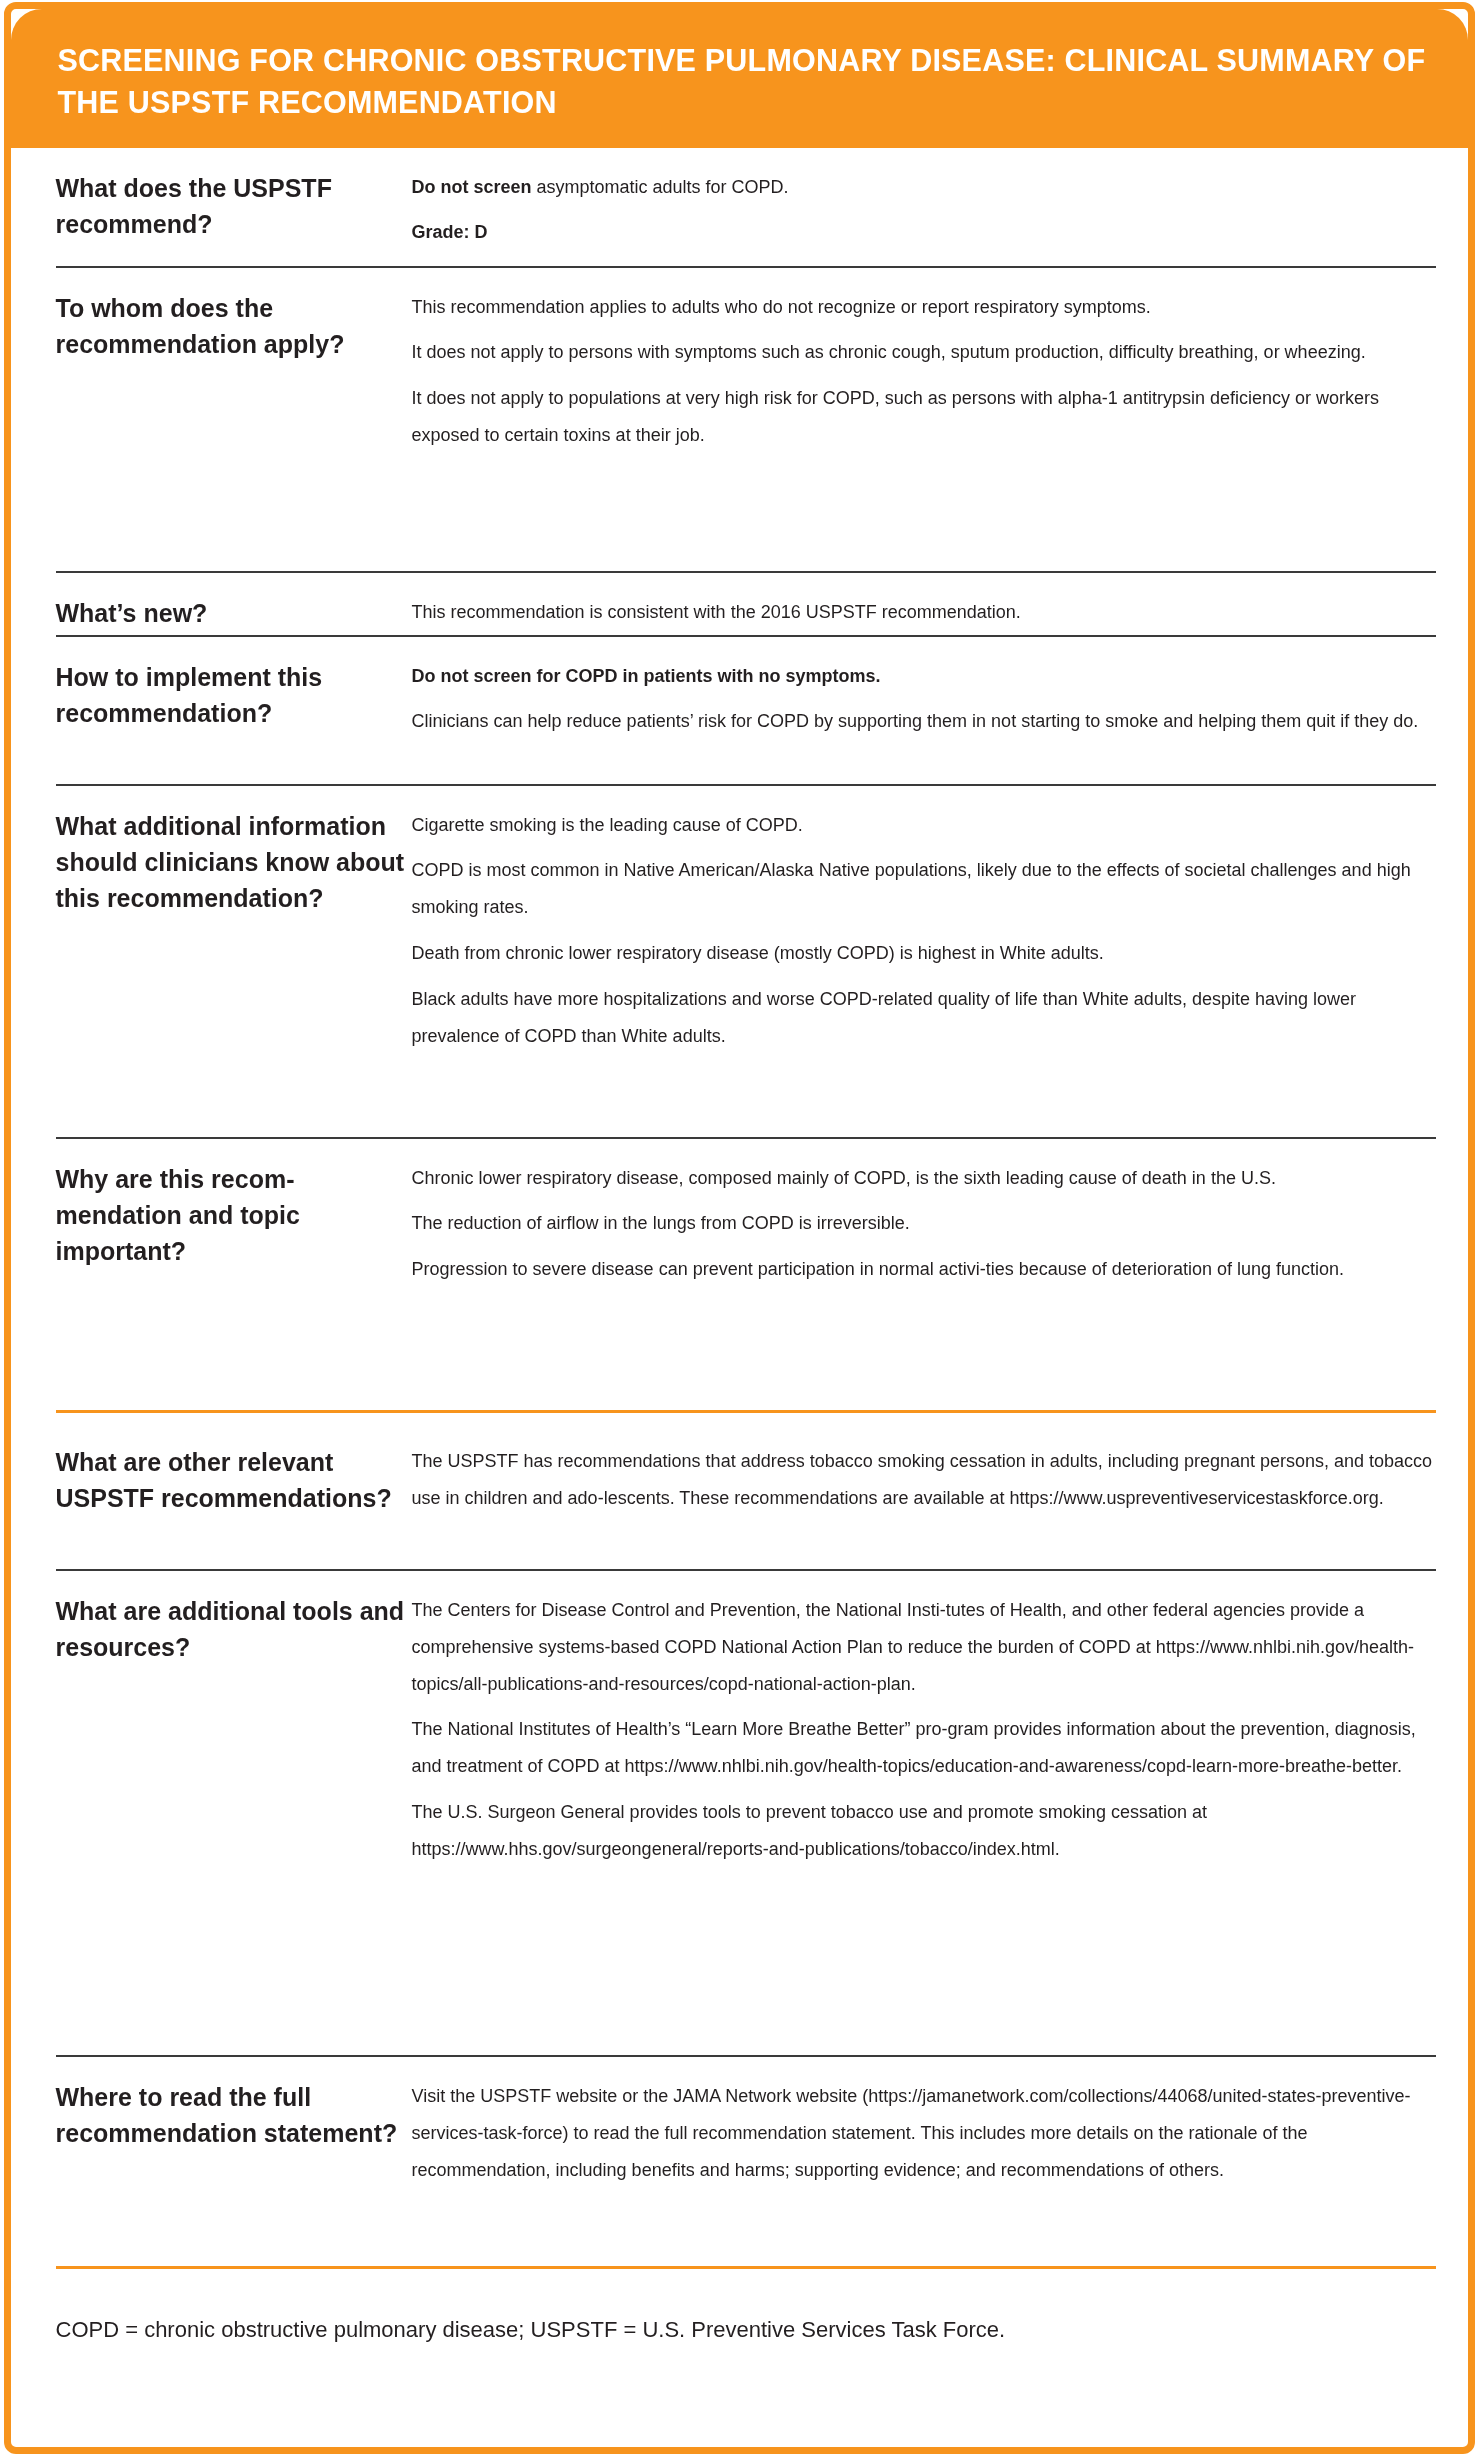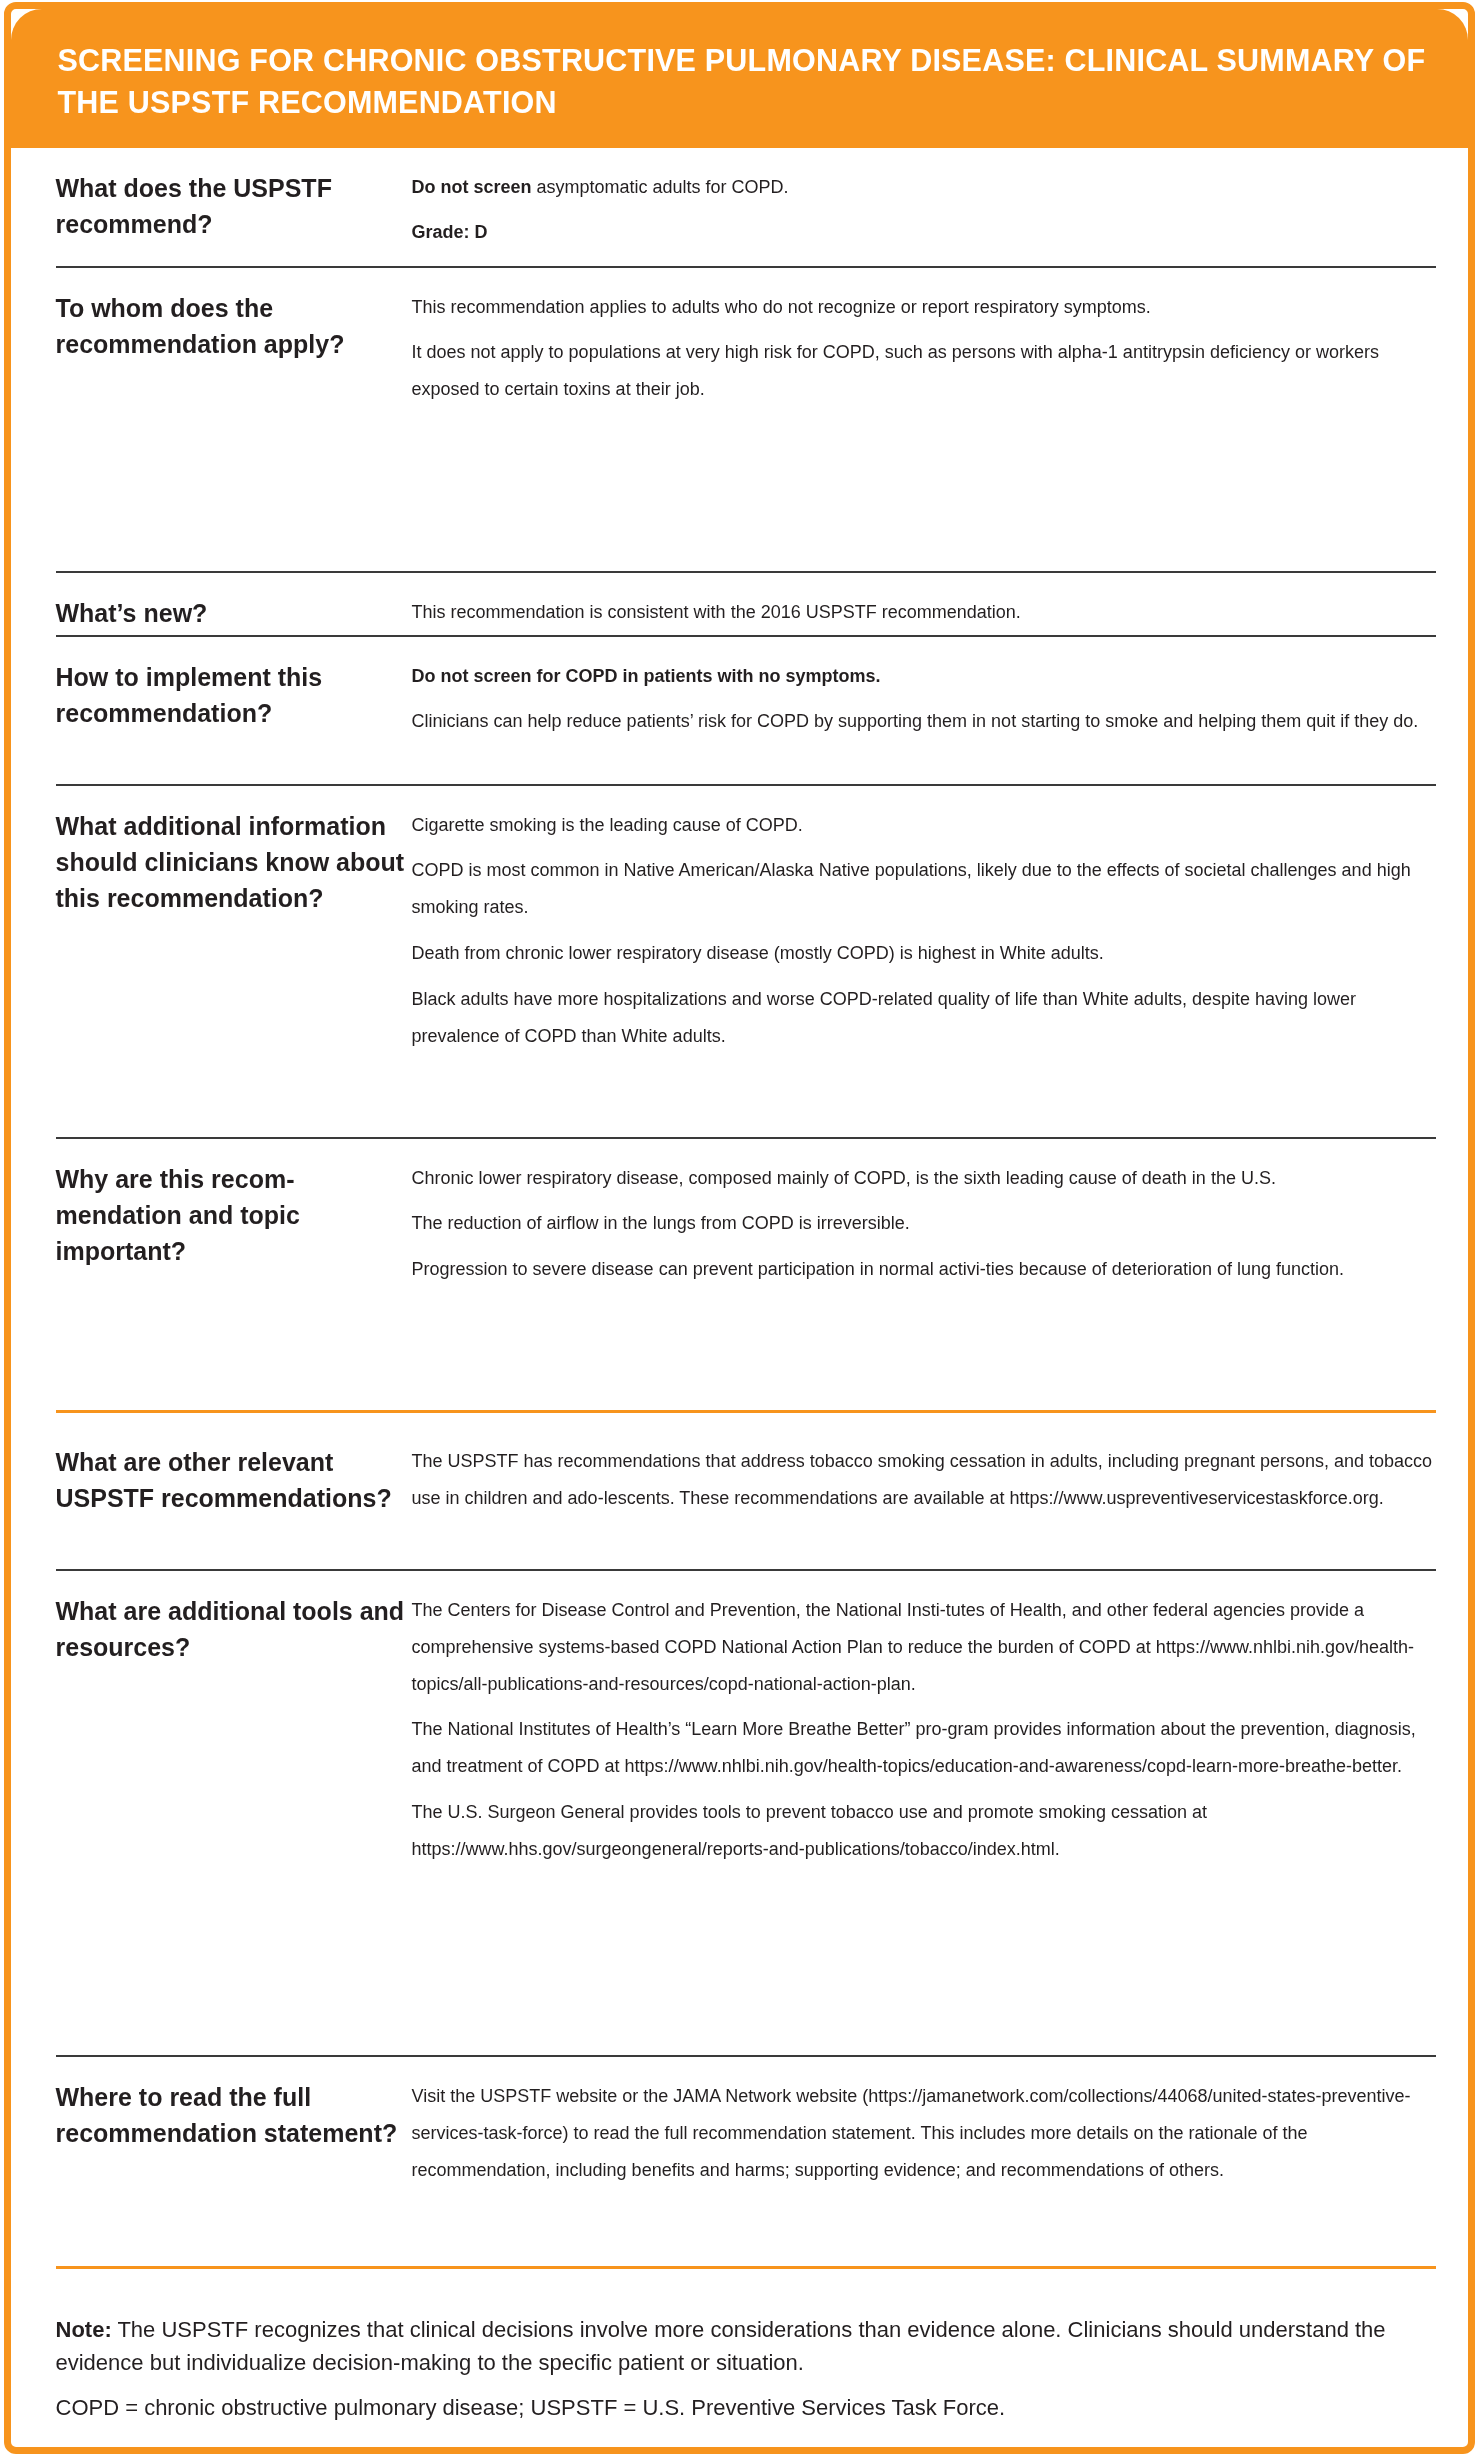--- a/index.html
+++ b/index.html
@@ -43,20 +43,21 @@
       <div class="a">
         <p><b>Do not screen</b><span> asymptomatic adults for COPD.</span></p>
         <p><b>Grade: D</b></p>
       </div>
     </div>
 
     <div class="row" style="height:305px;">
       <div class="q">To whom does the recommendation apply?</div>
       <div class="a">
         <p>This recommendation applies to adults who do not recognize or report respiratory symptoms.</p>
+        <p>It does not apply to persons with symptoms such as chronic cough, sputum production, difficulty breathing, or wheezing.</p>
         <p>It does not apply to populations at very high risk for COPD, such as persons with alpha-1 antitrypsin deficiency or workers exposed to certain toxins at their job.</p>
       </div>
     </div>
 
     <div class="row" style="height:64px;">
       <div class="q">What’s new?</div>
       <div class="a">
         <p>This recommendation is consistent with the 2016 USPSTF recommendation.</p>
       </div>
     </div>
@@ -106,17 +107,16 @@
 
     <div class="row orange-bottom" style="height:212px;">
       <div class="q">Where to read the full recommendation statement?</div>
       <div class="a">
         <p>Visit the USPSTF website or the JAMA Network website (https://jamanetwork.com/collections/44068/united-states-preventive-services-task-force) to read the full recommendation statement. This includes more details on the rationale of the recommendation, including benefits and harms; supporting evidence; and recommendations of others.</p>
       </div>
     </div>
   </div>
 
   <div class="note">
-    <p><b>Note:</b><span> The USPSTF recognizes that clinical decisions involve more considerations than evidence alone. Clinicians should understand the evidence but individualize decision-making to the specific patient or situation.</span></p>
     <p>COPD = chronic obstructive pulmonary disease; USPSTF = U.S. Preventive Services Task Force.</p>
   </div>
 </div>
 
 
 </body></html>

